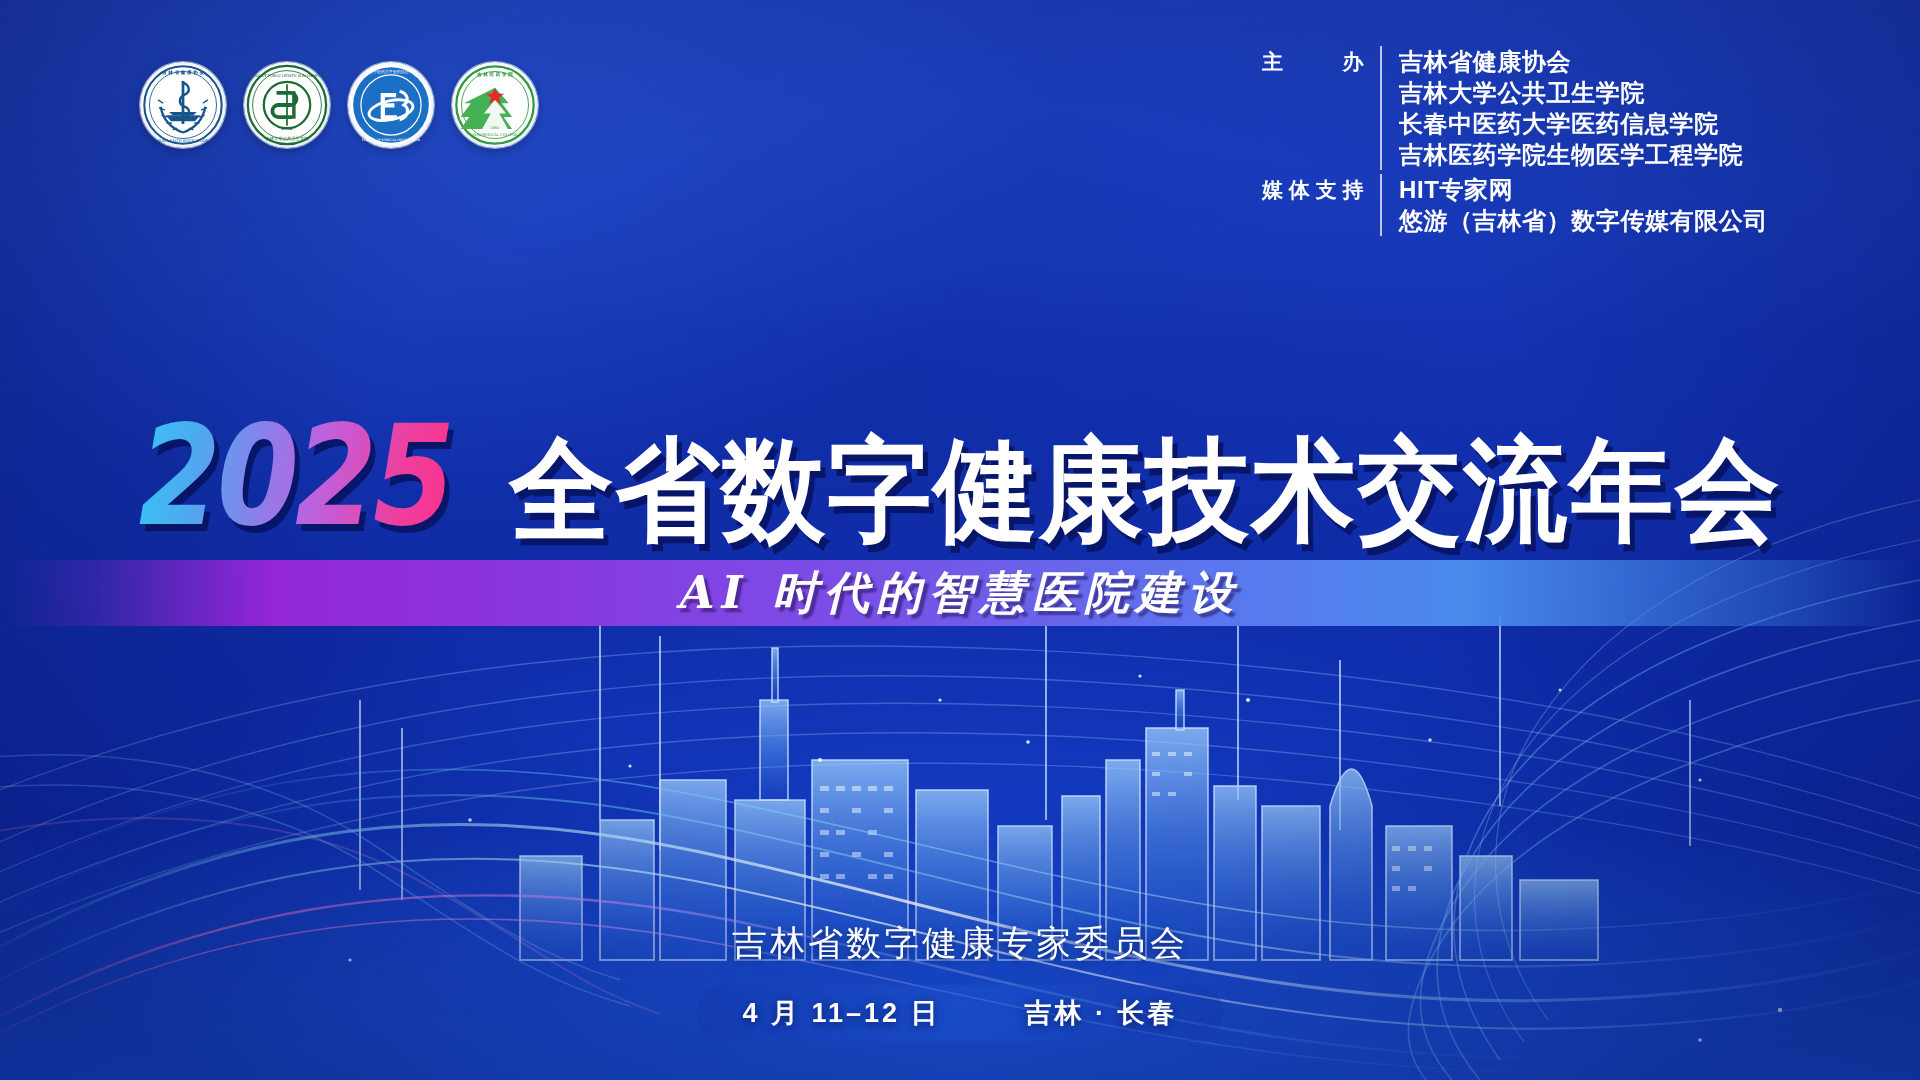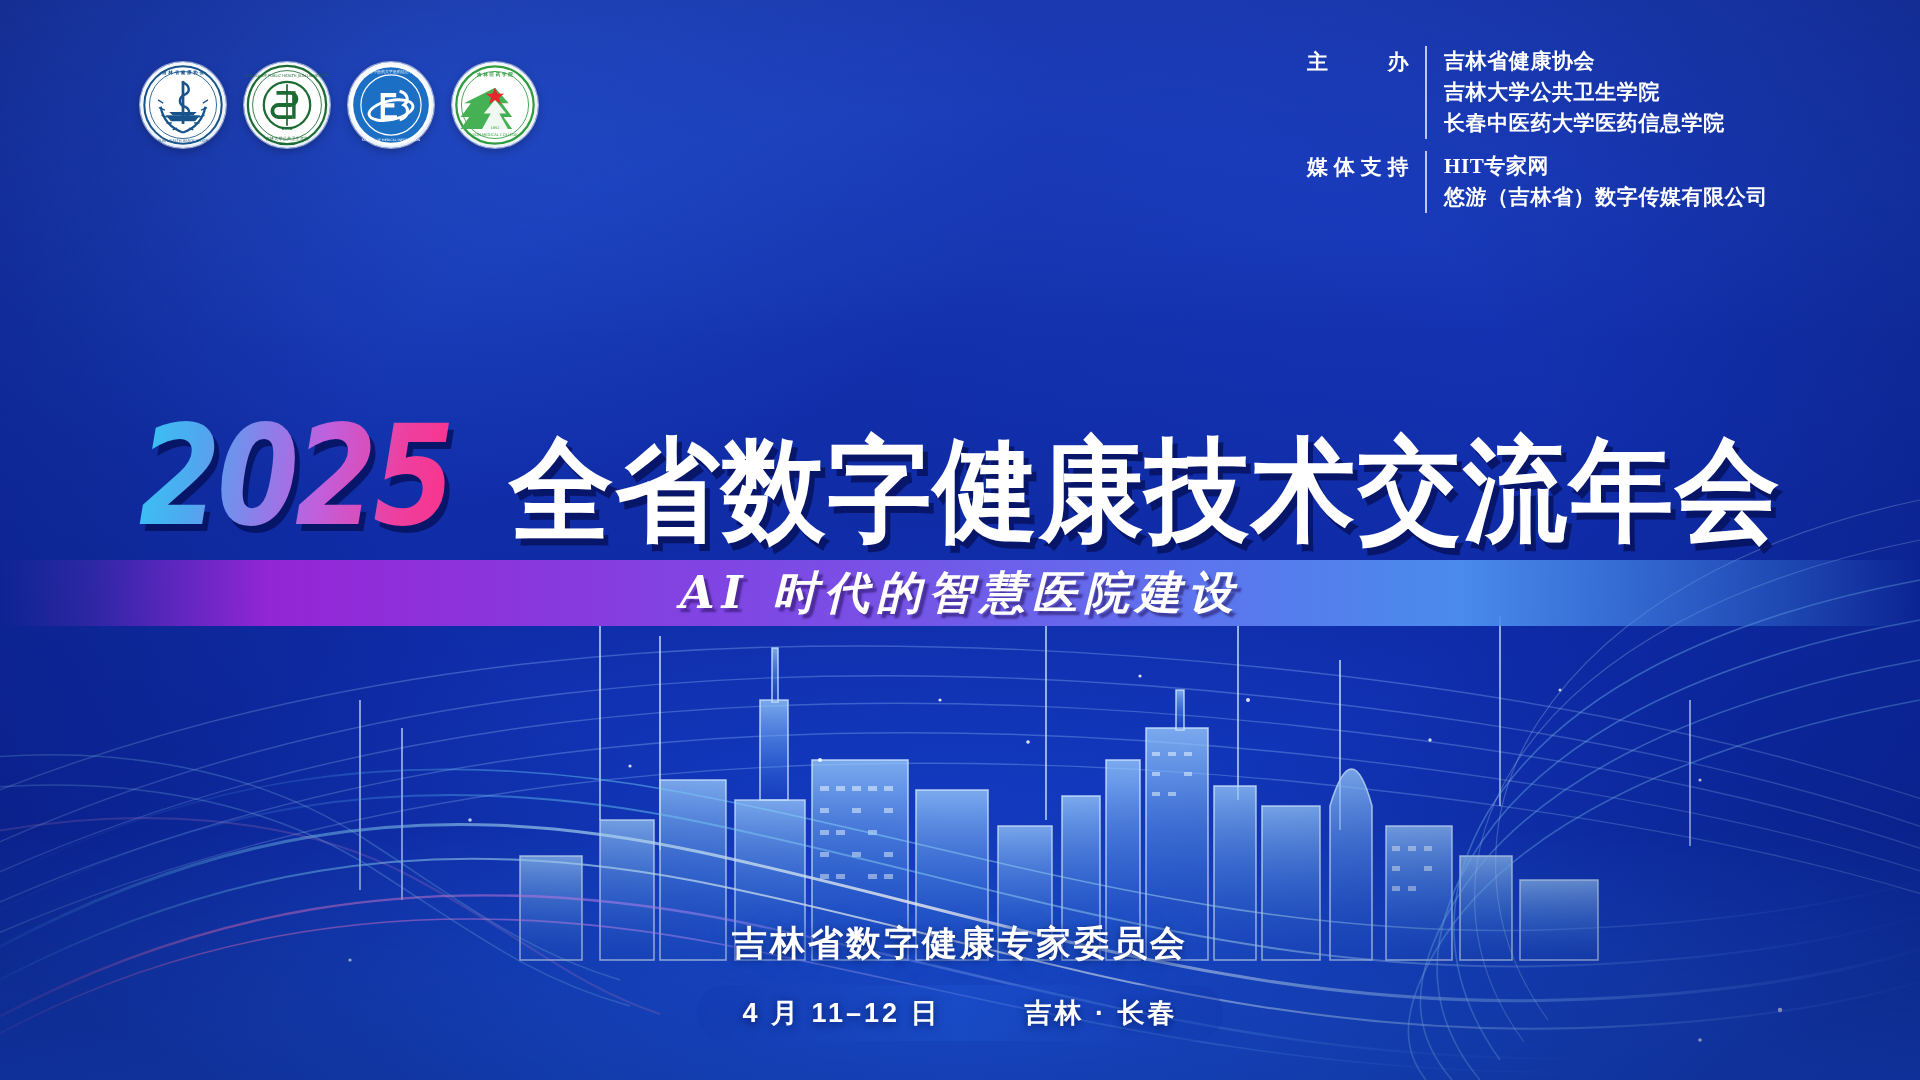--- a/index.html
+++ b/index.html
@@ -42,41 +42,41 @@
     width:86px; height:86px; border-radius:50%;
     display:flex; align-items:center; justify-content:center;
     background:radial-gradient(circle at 42% 34%, #ffffff 0%, #eef4fb 62%, #dfe9f6 100%);
     box-shadow:0 0 0 1px rgba(255,255,255,0.55), 0 3px 10px rgba(0,0,0,0.28);
   }
   .logo svg { width:86px; height:86px; display:block; }
 
   
   .credits {
     position:absolute; right:152px; top:46px;
-    display:flex; flex-direction:column; gap:12px;
+    display:flex; flex-direction:column; gap:4px;
     color:#ffffff;
   }
   .credit-group { display:flex; align-items:flex-start; }
   .credit-label {
     width:118px; flex:0 0 118px;
     text-align:justify; text-align-last:justify;
     font-size:21px; font-weight:700; line-height:31px;
     letter-spacing:.5px;
     padding-right:16px;
     color:#ffffff;
   }
   .credit-sep {
     width:2px; align-self:stretch;
     background:rgba(255,255,255,0.72);
     margin-right:17px;
   }
   .credit-items { display:flex; flex-direction:column; }
   .credit-items span {
-    font-size:21px; font-weight:700; line-height:31px;
-    letter-spacing:.6px; white-space:nowrap; color:#ffffff;font-family:Liberation Serif, serif;
+    font-size:24px; font-weight:700; line-height:31px;
+    letter-spacing:.6px; white-space:nowrap; color:#ffffff;
   }
 
   
   .title-wrap {
     position:absolute; left:0; right:0; top:430px;
     display:flex; justify-content:center; align-items:flex-end;
   }
   .title-line {
     display:flex; align-items:baseline; justify-content:center;
     filter:drop-shadow(5px 7px 0 rgba(6,17,92,0.82));
@@ -121,21 +121,21 @@
     font-family:"DejaVu Serif","Liberation Serif",serif;
     font-size:45px; font-weight:700; font-style:italic;
     color:#ffffff; letter-spacing:7px;
     text-shadow:4px 4px 2px rgba(30,10,80,0.5);
   }
 
   
   .committee {
     position:absolute; left:0; right:0; top:920px;
     text-align:center;
-    font-size:35px; font-weight:700; color:#ffffff;
+    font-size:35px; font-weight:400; color:#ffffff;
     letter-spacing:3px;
     text-shadow:0 2px 10px rgba(5,20,90,0.85), 0 0 22px rgba(40,110,230,0.6);
   }
   .meta-pill {
     position:absolute; left:50%; top:985px; transform:translateX(-50%);
     display:flex; gap:84px;
     padding:10px 46px; border-radius:30px;
     background:linear-gradient(90deg, rgba(18,52,170,0.35), rgba(30,90,220,0.30), rgba(18,52,170,0.35));
   }
   .meta-pill span {
@@ -380,20 +380,21 @@
 
   <div class="credits">
 
     <div class="credit-group">
       <div class="credit-label">主办</div>
       <div class="credit-sep"></div>
       <div class="credit-items">
         <span>吉林省健康协会</span>
         <span>吉林大学公共卫生学院</span>
         <span>长春中医药大学医药信息学院</span>
+        <span>吉林医药学院生物医学工程学院</span>
       </div>
     </div>
 
     <div class="credit-group">
       <div class="credit-label">媒体支持</div>
       <div class="credit-sep"></div>
       <div class="credit-items">
         <span>HIT专家网</span>
         <span>悠游（吉林省）数字传媒有限公司</span>
       </div>

